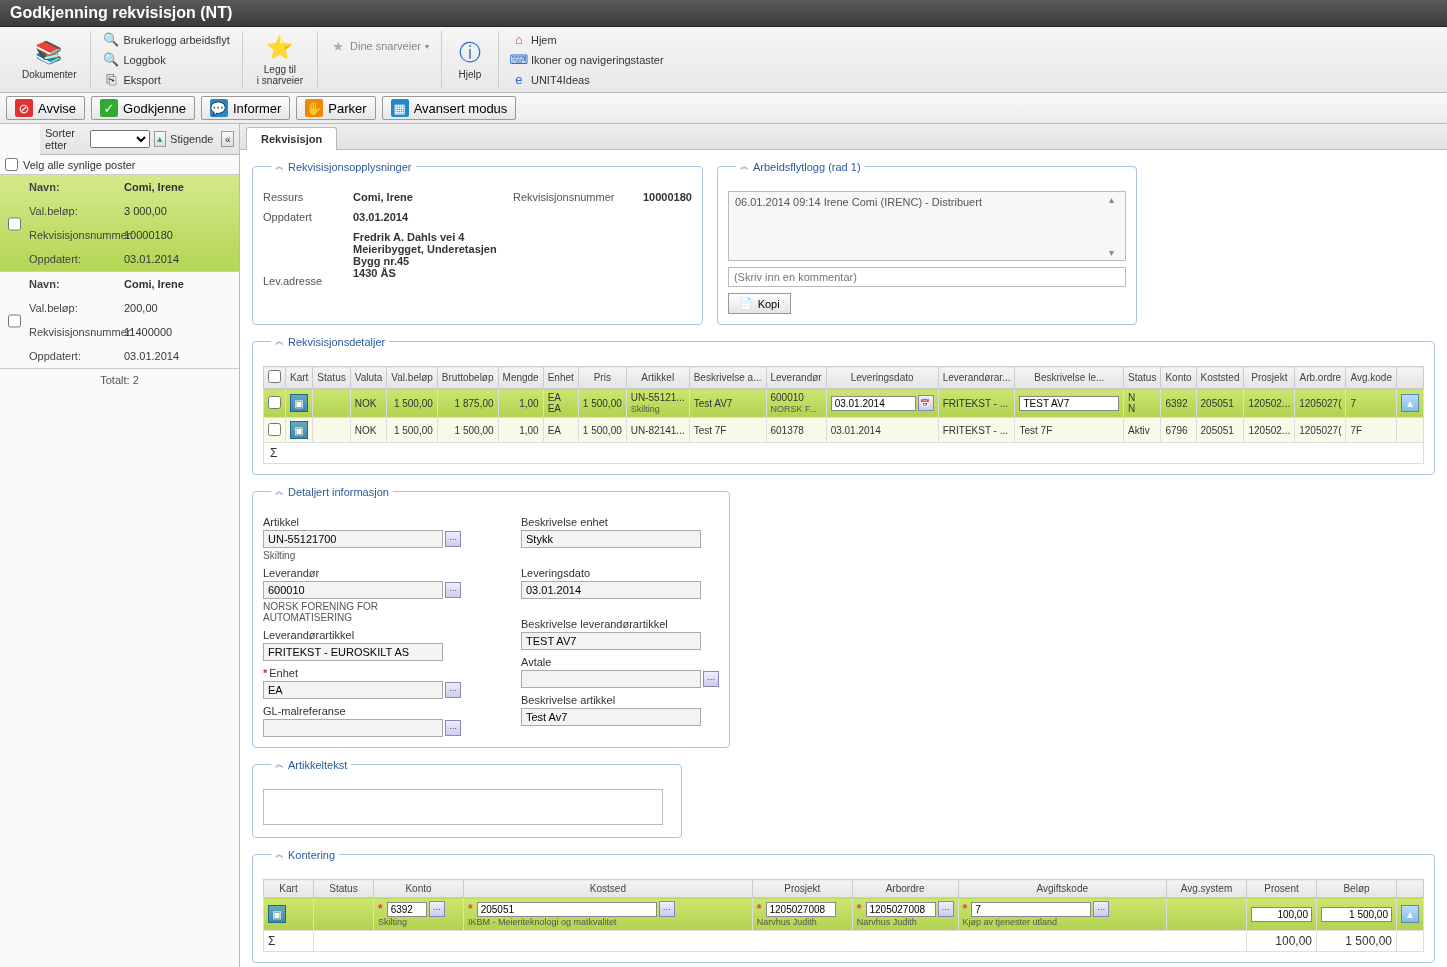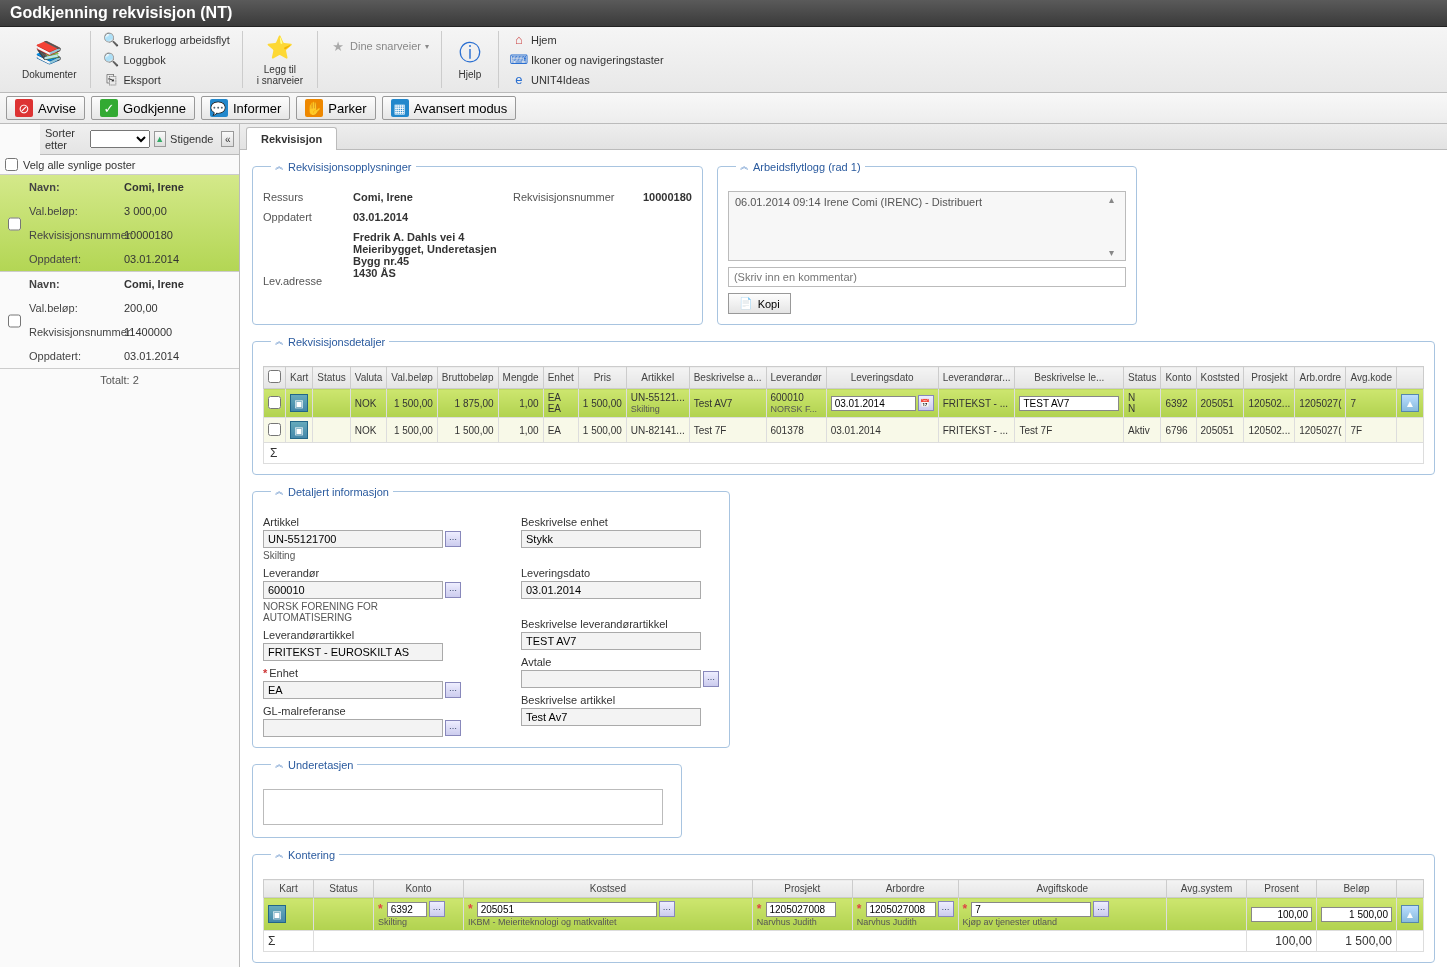--- a/index.html
+++ b/index.html
@@ -447,21 +447,21 @@
                   <input value="Test Av7" style="">
                 </div>
               </div>
           </div>
         </div>
       </fieldset>
 
       <fieldset class="panel" style="width:430px;">
         <legend>
             <span class="chevron">︽</span>
-            <span>Underetasjen</span>
+            <span>Artikkeltekst</span>
           </legend>
         <textarea class="big" style=""></textarea>
       </fieldset>
 
       <fieldset class="panel">
         <legend>
             <span class="chevron">︽</span>
             <span>Kontering</span>
           </legend>
         <table class="grid">

